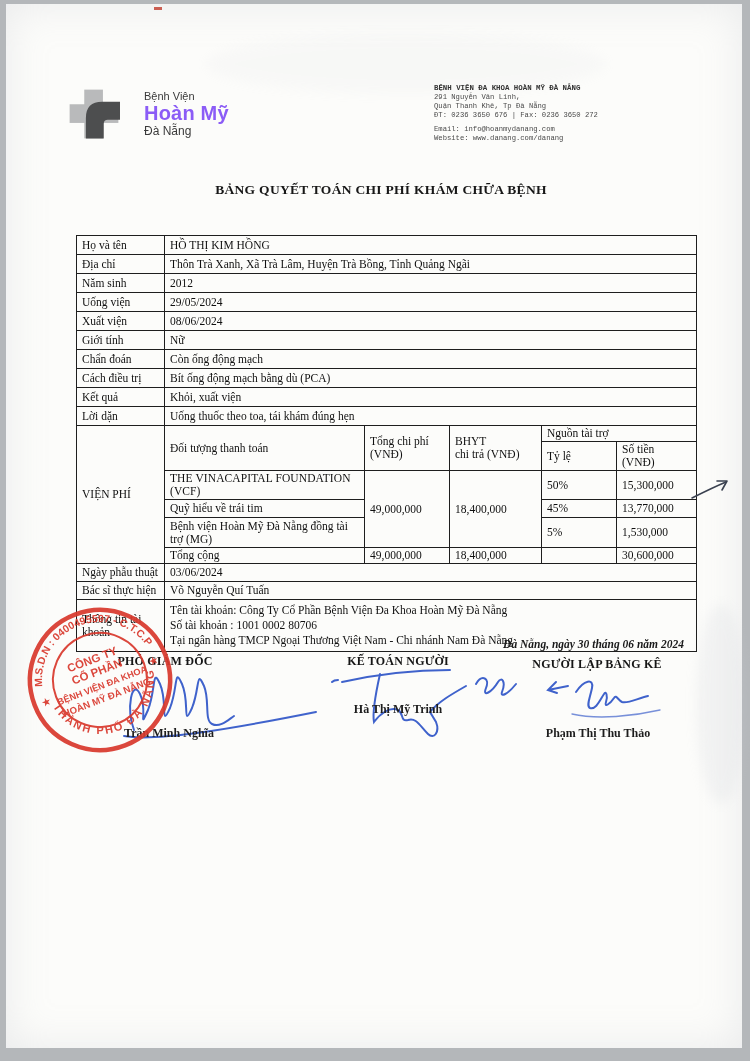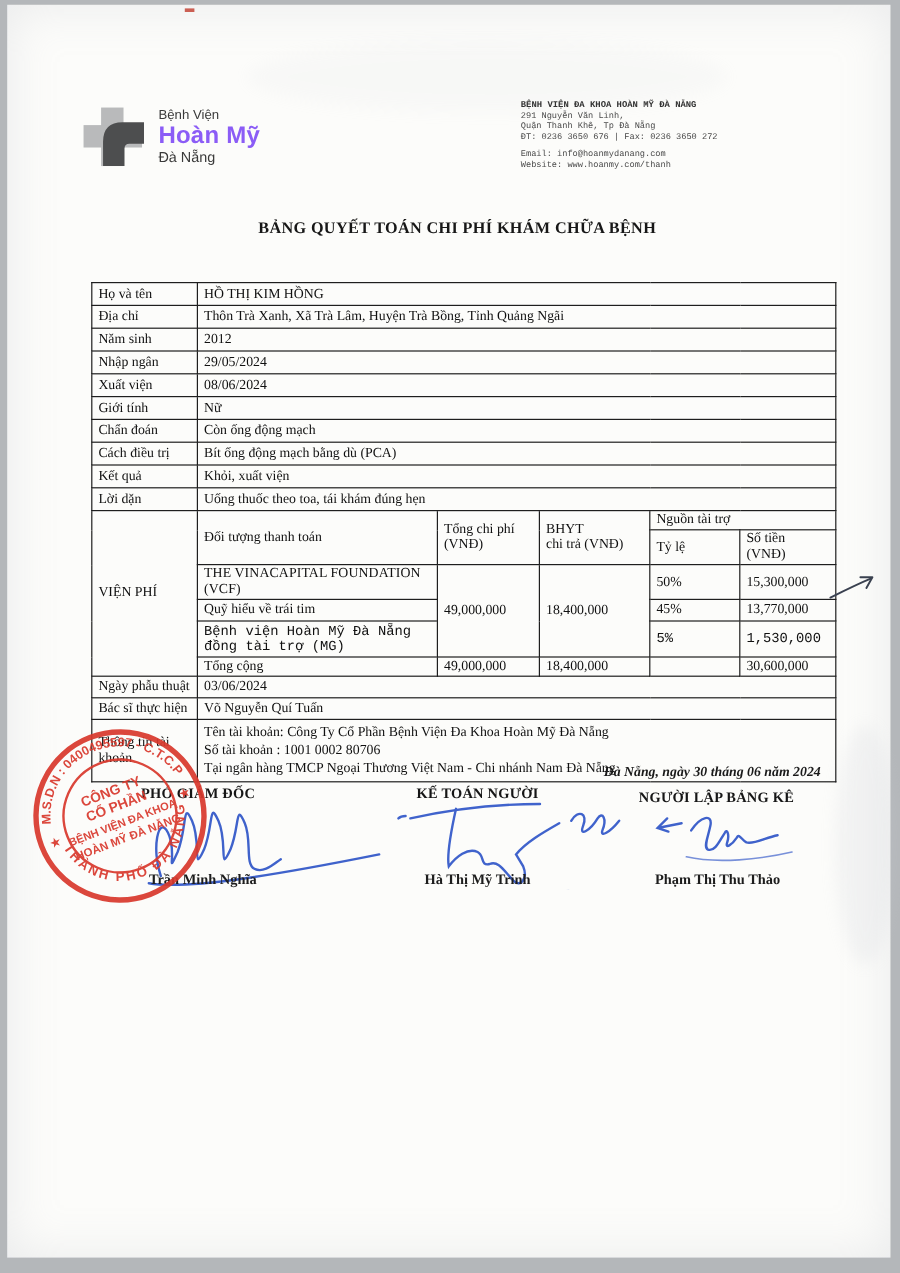--- a/index.html
+++ b/index.html
@@ -11,21 +11,21 @@
   .page{
     position:absolute;left:6px;top:4px;width:736px;height:1044px;
     background:#fcfcfa;
     box-shadow:inset 0 0 40px rgba(180,185,195,.25);
   }
   
   .smudge{position:absolute;background:#c9ccd4;filter:blur(6px);opacity:.18;border-radius:50%;}
   .artifact-red{position:absolute;left:148px;top:3px;width:8px;height:3px;background:#c0392b;opacity:.8;}
 
   
-  .logo-wrap{position:absolute;left:62px;top:84px;display:flex;gap:12px;}
+  .logo-wrap{position:absolute;left:62px;top:84px;display:flex;gap:24px;}
   .logo-mark{width:52px;height:52px;position:relative;}
   .brand{font-family:"Liberation Sans",sans-serif;color:#3a3a3a;padding-top:2px;}
   .brand .l1{font-size:11px;line-height:13px;}
   .brand .l2{font-size:20px;line-height:21px;font-weight:bold;color:#8b5cf6;letter-spacing:.2px;}
   .brand .l3{font-size:12px;line-height:14px;}
   .contact{
     position:absolute;left:428px;top:80px;width:230px;
     font-family:Liberation Mono, monospace;font-size:7.2px;line-height:9px;color:#4a4a4a;
   }
   .contact .cname{font-weight:bold;font-size:7.4px;color:#333;}
@@ -47,36 +47,36 @@
     padding:1px 5px;vertical-align:middle;text-align:left;font-weight:normal;
     overflow:hidden;
   }
   tr.prow{height:19px;}
   .bold{font-weight:bold;}
   .center{text-align:center;}
   .right{text-align:right;}
   .preline{white-space:pre-line;}
   .vcf{font-size:10.3px;letter-spacing:.1px;}
   tr.fhead1{height:16px;} tr.fhead2{height:28px;}
-  tr.frow1{height:17px;margin-left:12px;} tr.frow2{height:18px;} tr.frow3{height:30px;font-family:Liberation Mono, monospace;} tr.ftotal{height:16px;}
+  tr.frow1{height:17px;margin-left:12px;} tr.frow2{height:18px;} tr.frow3{height:30px;} tr.ftotal{height:16px;}
   tr.xrow{height:18px;} tr.acct{height:52px;}
   .acct-val div{line-height:15px;}
 
   
   .date-line{
     position:absolute;left:480px;top:634px;width:215px;text-align:center;
     font-size:11.5px;font-weight:bold;font-style:italic;color:#1a1a1a;
   }
   .sig-title{position:absolute;font-size:12px;font-weight:bold;color:#161616;text-align:center;letter-spacing:.2px;}
   .t1{left:103px;top:650px;width:112px;}
   .t2{left:328px;top:650px;width:128px;}
   .t3{left:520px;top:653px;width:142px;}
   .sig-name{position:absolute;font-size:12px;font-weight:bold;color:#1d1d1d;text-align:center;}
   .n1{left:100px;top:722px;width:126px;}
-  .n2{left:328px;top:722px;width:128px;}
+  .n2{left:328px;top:698px;width:128px;}
   .n3{left:522px;top:722px;width:140px;}
   .sigsvg{position:absolute;}
   .s1{left:110px;top:646px;}
   .s2{left:322px;top:652px;}
   .s3{left:536px;top:660px;}
 
   .stamp{position:absolute;left:18px;top:600px;width:152px;height:152px;transform:rotate(-21deg);opacity:.93;}
   .penmark{position:absolute;left:684px;top:475px;}
 </style>
 </head>
@@ -103,21 +103,21 @@
     </div>
   </div>
 
   <div class="contact">
     <div class="cname">BỆNH VIỆN ĐA KHOA HOÀN MỸ ĐÀ NẴNG</div>
     <div>291 Nguyễn Văn Linh,</div>
     <div>Quận Thanh Khê, Tp Đà Nẵng</div>
     <div>ĐT: 0236 3650 676  |  Fax: 0236 3650 272</div>
     <div class="gap"></div>
     <div>Email: info@hoanmydanang.com</div>
-    <div>Website: www.hoanmy.com/thanh</div>
+    <div>Website: www.danang.com/danang</div>
   </div>
 
   <div class="doc-title">BẢNG QUYẾT TOÁN CHI PHÍ KHÁM CHỮA BỆNH</div>
 
   <table class="main">
     <colgroup>
       <col style="width:88px">
         <col style="width:200px">
         <col style="width:85px">
       <col style="width:92px">
@@ -131,21 +131,21 @@
       </tr>
       <tr class="prow">
         <td>Địa chỉ</td>
         <td colspan="5">Thôn Trà Xanh, Xã Trà Lâm, Huyện Trà Bồng, Tỉnh Quảng Ngãi</td>
       </tr>
       <tr class="prow">
         <td>Năm sinh</td>
         <td colspan="5">2012</td>
       </tr>
       <tr class="prow">
-        <td>Nhập ngân</td>
+        <td>Uống viện</td>
         <td colspan="5">29/05/2024</td>
       </tr>
       <tr class="prow">
         <td>Xuất viện</td>
         <td colspan="5">08/06/2024</td>
       </tr>
       <tr class="prow">
         <td>Giới tính</td>
         <td colspan="5">Nữ</td>
       </tr>

